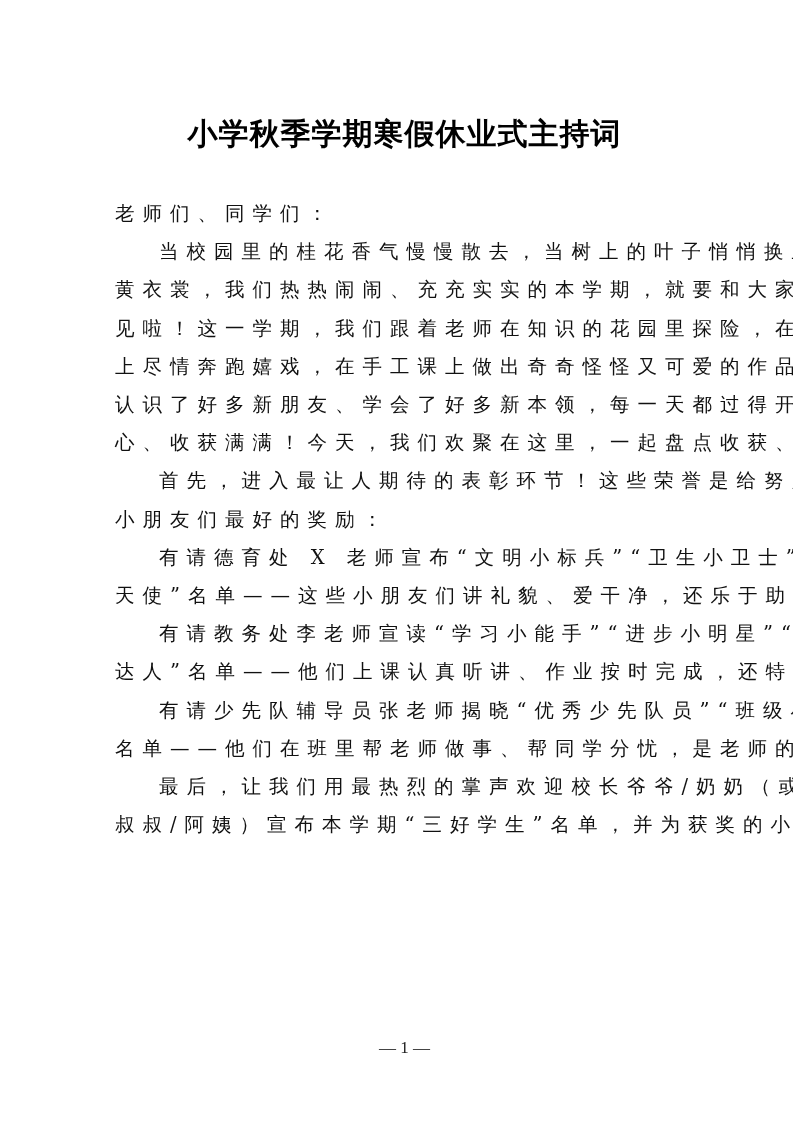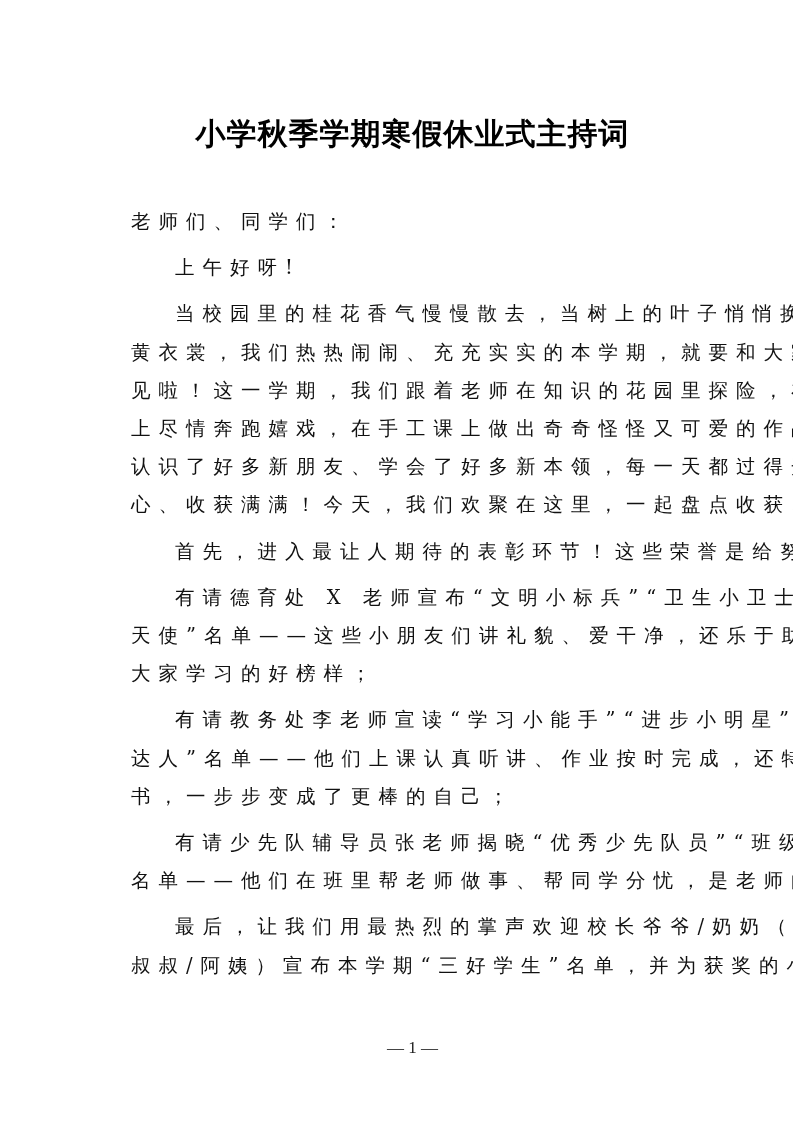--- a/index.html
+++ b/index.html
@@ -9,21 +9,21 @@
     }
     body {
       width: 793px;
       height: 1122px;
       position: relative;
       overflow: hidden;
       color: #000000;
     }
     .page {
       position: absolute;
-      left: 16px; top: 0;
+      left: 8px; top: 0;
       width: 654px;
       height: 1122px;
       background: #ffffff;
     }
     .title {
       position: absolute;
       left: 0;
       top: 112px;
       width: 793px;
       text-align: center;
@@ -41,21 +41,21 @@
       width: 584px;
       font-family: "DejaVu Serif", serif;
       font-size: 19.5px;
       line-height: 38.2px;
       letter-spacing: 8px;
       color: #111;
       text-align: justify;
       text-justify: inter-character;
     }
     .body p {
-      margin: 8px;
+      margin: 0;
       padding: 0;
     }
     .body p.greeting {
       text-indent: 0;
     }
     .body p.indent {
       text-indent: 44px;
     }
     .line {
       display: block;
@@ -83,47 +83,43 @@
 
 <div class="page">
 
   <h1 class="title" style="margin:0;">小学秋季学期寒假休业式主持词</h1>
 
   <div class="body">
     <p class="greeting">
       <span class="line last">老师们、同学们：</span>
     </p>
 
-    <p class="indent">
-      <span class="line last">上午好呀!</span>
-    </p>
 
     <p class="indent">
       <span class="line">当校园里的桂花香气慢慢散去，当树上的叶子悄悄换上金</span>
       <span class="line" style="text-indent:0">黄衣裳，我们热热闹闹、充充实实的本学期，就要和大家说再</span>
       <span class="line" style="text-indent:0">见啦！这一学期，我们跟着老师在知识的花园里探险，在操场</span>
       <span class="line" style="text-indent:0">上尽情奔跑嬉戏，在手工课上做出奇奇怪怪又可爱的作品，还</span>
       <span class="line" style="text-indent:0">认识了好多新朋友、学会了好多新本领，每一天都过得开开心</span>
       <span class="line" style="text-indent:0">心、收获满满！今天，我们欢聚在这里，一起盘点收获、表扬</span>
     </p>
 
     <p class="indent">
       <span class="line">首先，进入最让人期待的表彰环节！这些荣誉是给努力的</span>
+      <span class="line last" style="text-indent:0">小朋友们最好的奖励：</span>
     </p>
 
     <p class="indent">
       <span class="line">有请德育处 X 老师宣布“文明小标兵”“卫生小卫士”“爱心小</span>
       <span class="line" style="text-indent:0">天使”名单——这些小朋友们讲礼貌、爱干净，还乐于助人，是</span>
-      <span class="line last" style="text-indent:0">大家学习的好榜样；</span>
     </p>
 
     <p class="indent">
       <span class="line">有请教务处李老师宣读“学习小能手”“进步小明星”“阅读小</span>
       <span class="line" style="text-indent:0">达人”名单——他们上课认真听讲、作业按时完成，还特别爱看</span>
-      <span class="line last" style="text-indent:0">书，一步步变成了更棒的自己；</span>
     </p>
 
     <p class="indent">
       <span class="line">有请少先队辅导员张老师揭晓“优秀少先队员”“班级小管家”</span>
       <span class="line" style="text-indent:0">名单——他们在班里帮老师做事、帮同学分忧，是老师的好帮</span>
     </p>
 
     <p class="indent">
       <span class="line">最后，让我们用最热烈的掌声欢迎校长爷爷/奶奶（或校长</span>
       <span class="line" style="text-indent:0">叔叔/阿姨）宣布本学期“三好学生”名单，并为获奖的小朋友们</span>

